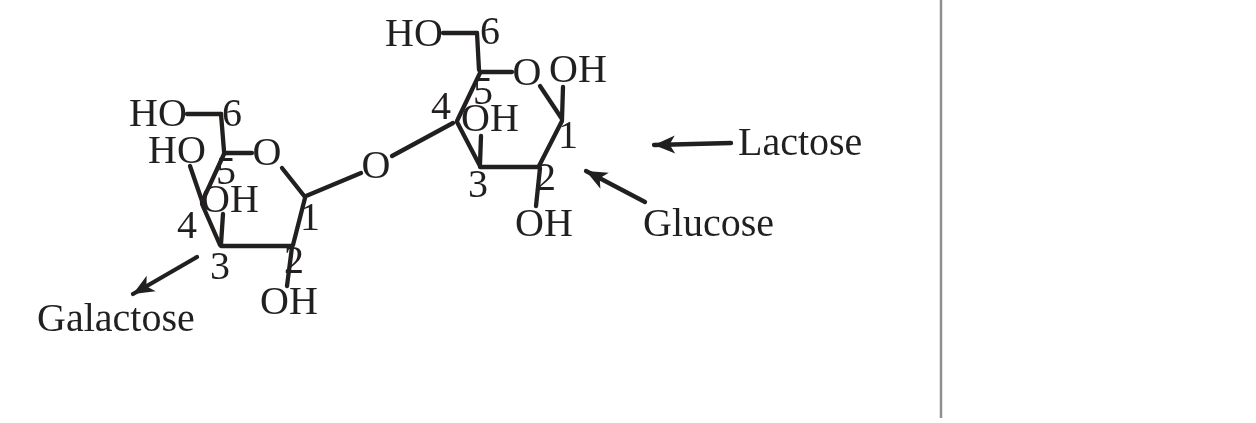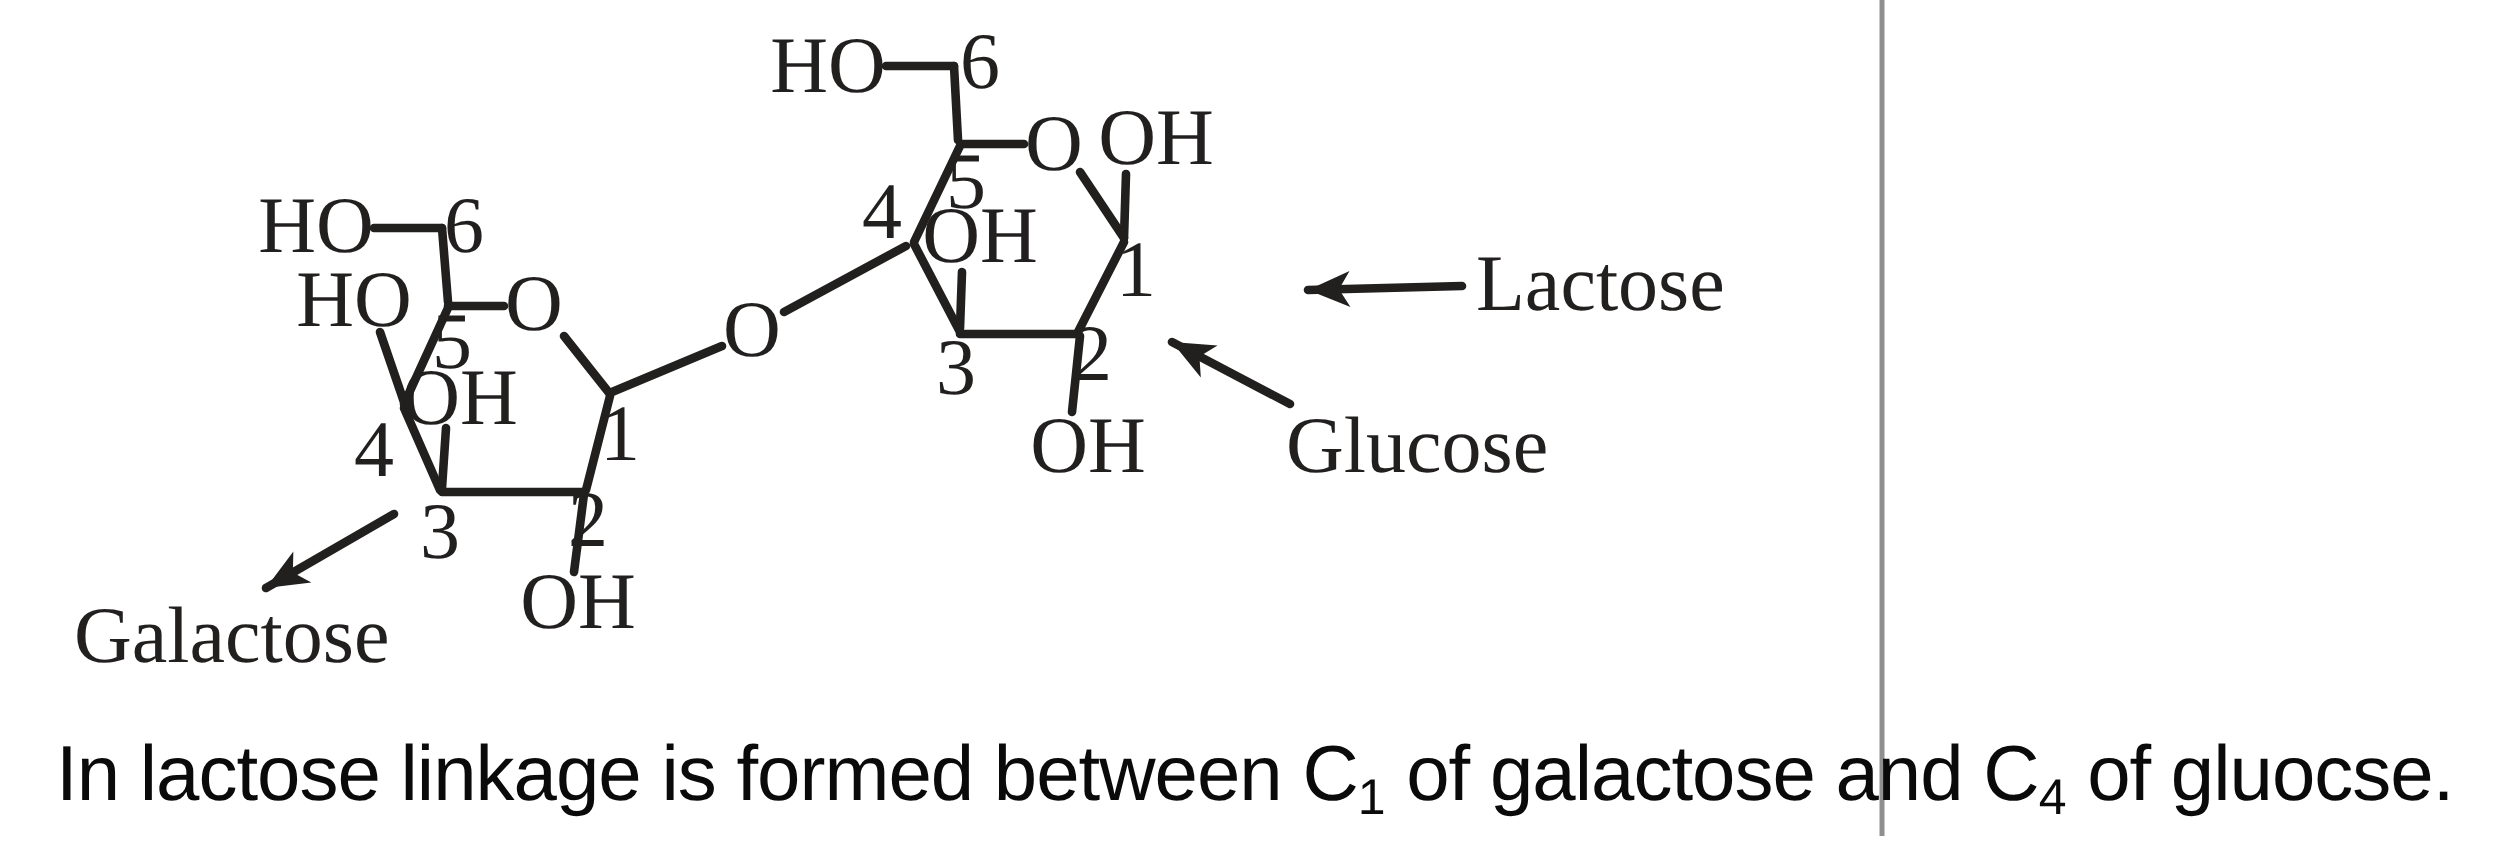--- a/index.html
+++ b/index.html
@@ -94,17 +94,14 @@
     <text class="atom" text-anchor="middle" x="376" y="178">O</text>
 
     <g text-anchor="start" class="namelbl">
       <text x="37" y="331">Galactose</text>
       <text x="643" y="236">Glucose</text>
       <text x="738" y="155">Lactose</text>
     </g>
   </svg>
 
   
-  <div class="caption">
-    <span>In lactose linkage is formed between C</span><span class="sub">1</span><span> of galactose and C</span><span class="sub">4</span><span> of gluocse.</span>
-  </div>
 
 </div>
 
 </body></html>

